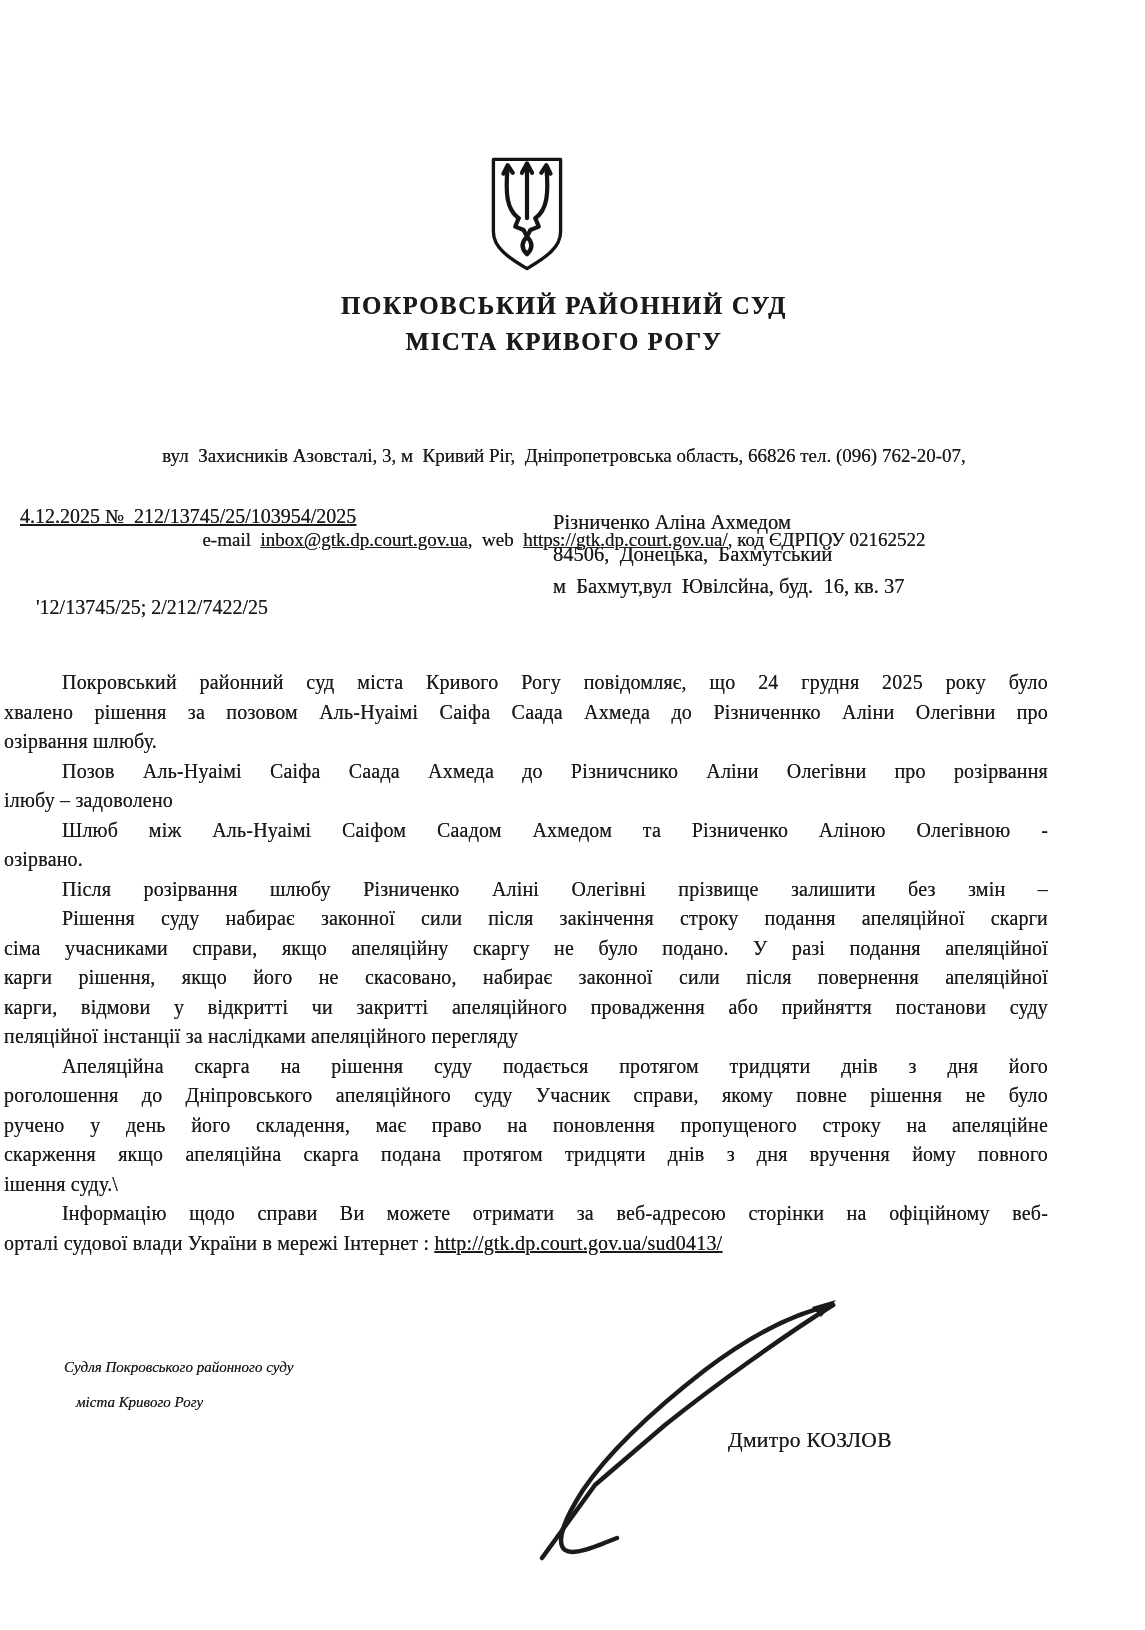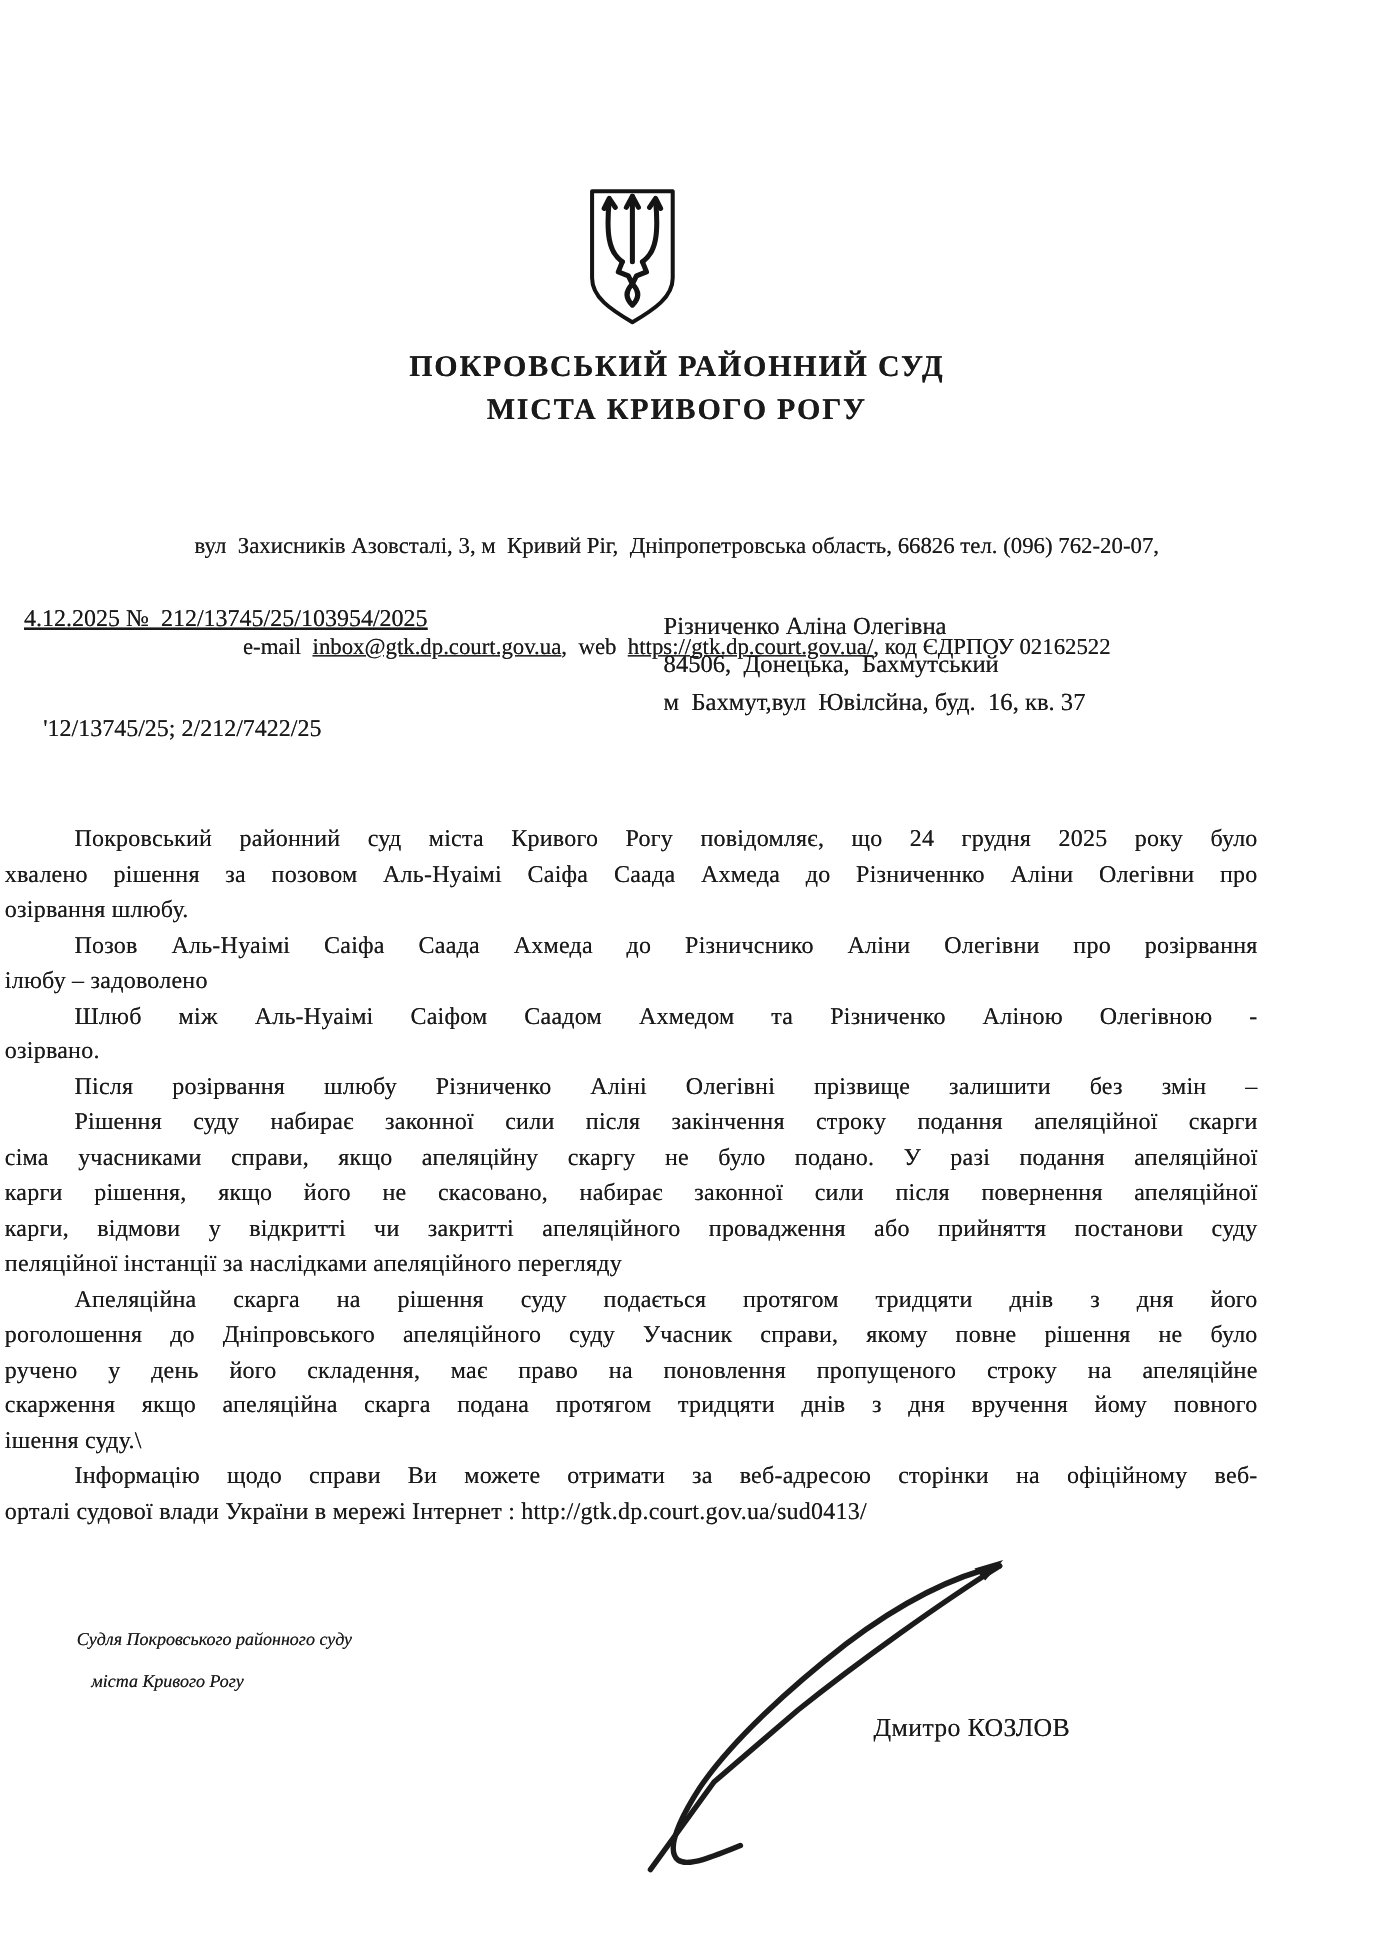--- a/index.html
+++ b/index.html
@@ -13,21 +13,21 @@
   .court-title{font-size:25px;font-weight:bold;letter-spacing:1.5px;line-height:36px;}
   .addr{font-size:19px;line-height:28px;white-space:pre-wrap;}
   .uline{text-decoration:underline;}
   .ref-line{font-size:20px;white-space:pre-wrap;text-decoration:underline;}
   .case-line{font-size:20px;white-space:pre-wrap;margin-left:20px;}
   .recipient div{font-size:20.5px;line-height:32px;white-space:pre-wrap;}
   .body-text{left:4px;width:1044px;}
   .bline{font-size:20px;line-height:29.5px;letter-spacing:.2px;}
   .bline.indent{padding-left:58px;}
   .bline.jfull{text-align:justify;text-align-last:justify;}
-  .doc-link{}
+  .doc-link{text-decoration:underline;}
   .footer-title div{font-size:15px;line-height:35px;white-space:pre-wrap;font-style:italic;}
   .judge{font-size:21.5px;letter-spacing:.3px;}
   svg{display:block;}
 </style>
 </head>
 <body>
 
 <div class="abs" style="top:150px;left:485px;width:84px;height:128px;">
   <svg viewBox="0 0 100 138" width="84" height="128">
     <g fill="none" stroke="#141414" stroke-width="4" stroke-linecap="round" stroke-linejoin="round">
@@ -52,28 +52,28 @@
 </div>
 
 <div class="abs center-col addr ink" style="top:386px;">
   <div>вул  Захисників Азовсталі, 3, м  Кривий Ріг,  Дніпропетровська область, 66826 тел. (096) 762-20-07,</div>
   <div><span>e-mail  </span><span class="uline">inbox@gtk.dp.court.gov.ua</span><span>,  </span><span>web  </span><span class="uline">https://gtk.dp.court.gov.ua/</span><span>, код ЄДРПОУ 02162522</span></div>
 </div>
 
 <div class="abs ref-line ink" style="top:505px;left:20px;">4.12.2025 №  212/13745/25/103954/2025</div>
 
 <div class="abs recipient ink" style="top:506px;left:553px;">
-  <div>Різниченко Аліна Олегівна</div>
+  <div>Різниченко Аліна Ахмедом</div>
   <div>84506,  Донецька,  Бахмутський</div>
   <div>м  Бахмут,вул  Ювілсйна, буд.  16, кв. 37</div>
 </div>
 
 <div class="abs case-line ink" style="top:596px;left:16px;">'12/13745/25; 2/212/7422/25</div>
 
-<div class="abs body-text" style="top:668px;margin-top:17px;">
+<div class="abs body-text" style="top:668px;">
     <div class="bline ink indent jfull"><span>Покровський  районний суд міста Кривого Рогу повідомляє, що 24 грудня 2025 року було</span></div>
     <div class="bline ink jfull"><span>хвалено рішення за позовом Аль-Нуаімі Саіфа Саада Ахмеда до Різниченнко Аліни Олегівни про</span></div>
     <div class="bline ink"><span>озірвання шлюбу.</span></div>
     <div class="bline ink indent jfull"><span>Позов Аль-Нуаімі Саіфа Саада Ахмеда до Різничснико Аліни Олегівни про розірвання</span></div>
     <div class="bline ink"><span>ілюбу – задоволено</span></div>
     <div class="bline ink indent jfull"><span>Шлюб між Аль-Нуаімі Саіфом Саадом Ахмедом та Різниченко Аліною Олегівною -</span></div>
     <div class="bline ink"><span>озірвано.</span></div>
     <div class="bline ink indent jfull"><span>Після розірвання шлюбу Різниченко Аліні Олегівні прізвище залишити без змін –</span></div>
     <div class="bline ink indent jfull"><span>Рішення суду набирає законної сили після закінчення строку подання апеляційної скарги</span></div>
     <div class="bline ink jfull"><span>сіма учасниками справи, якщо апеляційну скаргу не було подано. У разі подання апеляційної</span></div>

